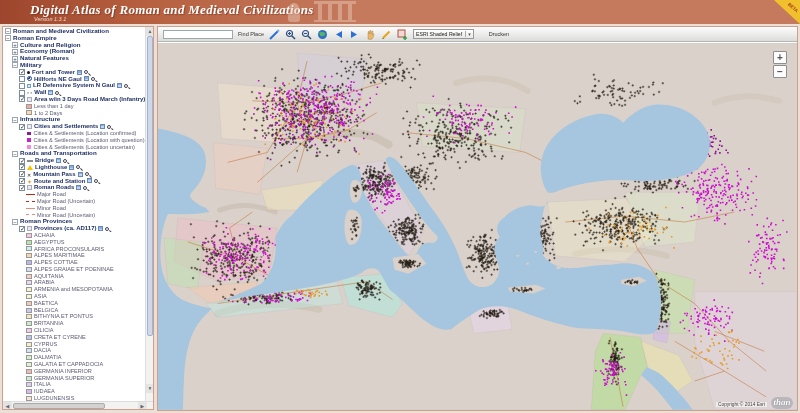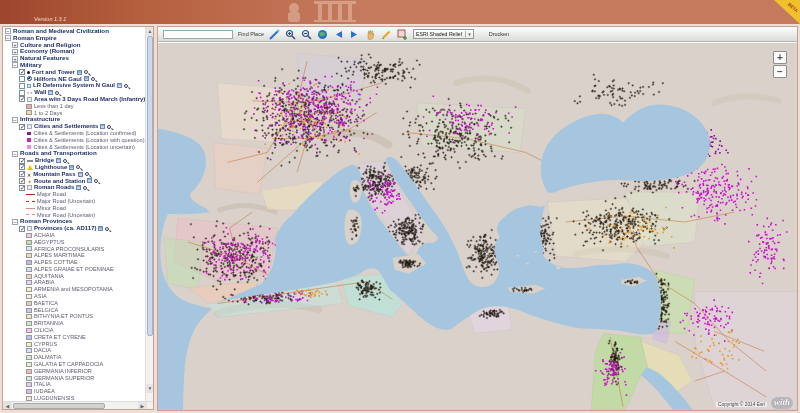--- a/index.html
+++ b/index.html
@@ -87,20 +87,21 @@
   #attribution { position:absolute; right:30px; bottom:3px; font-size:4.8px; color:#444;
     background:rgba(255,255,255,.55); padding:0 2px; }
   #esri-logo { position:absolute; right:4px; bottom:1px; width:22px; height:12px; background:rgba(120,130,140,.35);
     border-radius:6px; color:#fff; font-style:italic; font-weight:bold; font-size:9px; text-align:center;
     line-height:11px; font-family:"Liberation Serif", serif; text-shadow:0 0 1px #667; }
 </style>
 </head>
 <body>
 
 <div id="header">
+  <div id="title">Digital Atlas of Roman and Medieval Civilizations</div>
   <div id="version">Version 1.3.1</div>
   <svg id="header-decor" viewBox="0 0 130 24">
     <rect x="40" y="4" width="4" height="16" fill="#e8c6b4"></rect>
       <rect x="50" y="4" width="4" height="16" fill="#e8c6b4"></rect>
     <rect x="60" y="4" width="4" height="16" fill="#e8c6b4"></rect>
       <rect x="70" y="4" width="4" height="16" fill="#e8c6b4"></rect>
     <rect x="36" y="1" width="42" height="3" fill="#e8c6b4"></rect>
       <rect x="36" y="20" width="42" height="2" fill="#e8c6b4"></rect>
     <circle cx="16" cy="8" r="5" fill="#e8c6b4"></circle>
       <rect x="10" y="12" width="12" height="10" rx="3" fill="#e8c6b4"></rect>
@@ -548,15 +549,15 @@
           <path d="M369.6 249.1h2.4M370.8 247.9v2.4M367.5 249.1h2.4M368.7 247.9v2.4M361.5 248.5h2.4M362.7 247.3v2.4M371.4 248.6h2.4M372.6 247.4v2.4M368.3 246.3h2.4M369.5 245.1v2.4M364.8 246.3h2.4M366 245.1v2.4M365.0 248.3h2.4M366.2 247.1v2.4M369.1 248.4h2.4M370.3 247.2v2.4M356.0 247.4h2.4M357.2 246.2v2.4M372.7 247.3h2.4M373.9 246.1v2.4M356.6 249.3h2.4M357.8 248.1v2.4M369.0 248.9h2.4M370.2 247.7v2.4M366.3 250.3h2.4M367.5 249.1v2.4M367.5 248.8h2.4M368.7 247.6v2.4M359.9 247.3h2.4M361.1 246.1v2.4M369.9 248.6h2.4M371.1 247.4v2.4M373.9 247.2h2.4M375.1 246.0v2.4M357.6 246.4h2.4M358.8 245.2v2.4M362.4 249h2.4M363.6 247.8v2.4M374.7 248.3h2.4M375.9 247.1v2.4" stroke="#241c14" fill="none" stroke-width="0.6"></path>
           <path d="M476.1 238.4h2.4M477.3 237.2v2.4M480.8 240.8h2.4M482 239.6v2.4M474.2 241.4h2.4M475.4 240.2v2.4M479.0 240.2h2.4M480.2 239.0v2.4M471.5 239.5h2.4M472.7 238.3v2.4M472.9 239.1h2.4M474.1 237.9v2.4M478.2 240.9h2.4M479.4 239.7v2.4M474.3 240.9h2.4M475.5 239.7v2.4M481.0 239.7h2.4M482.2 238.5v2.4M469.1 240.8h2.4M470.3 239.6v2.4M478.9 240.2h2.4M480.1 239.0v2.4M474.7 239.6h2.4M475.9 238.4v2.4M471.3 240h2.4M472.5 238.8v2.4M475.3 241.8h2.4M476.5 240.6v2.4M480.9 241.4h2.4M482.1 240.2v2.4" stroke="#241c14" fill="none" stroke-width="0.6"></path>
         </g>
     </svg>
 
     <div id="zoom-ctrl">
       <div class="zoom-btn">+</div>
       <div class="zoom-btn">−</div>
     </div>
     <div id="attribution">Copyright © 2014 Esri</div>
-    <div id="esri-logo">with</div>
+    <div id="esri-logo">than</div>
   </div>
 </div>
 
 </body></html>

